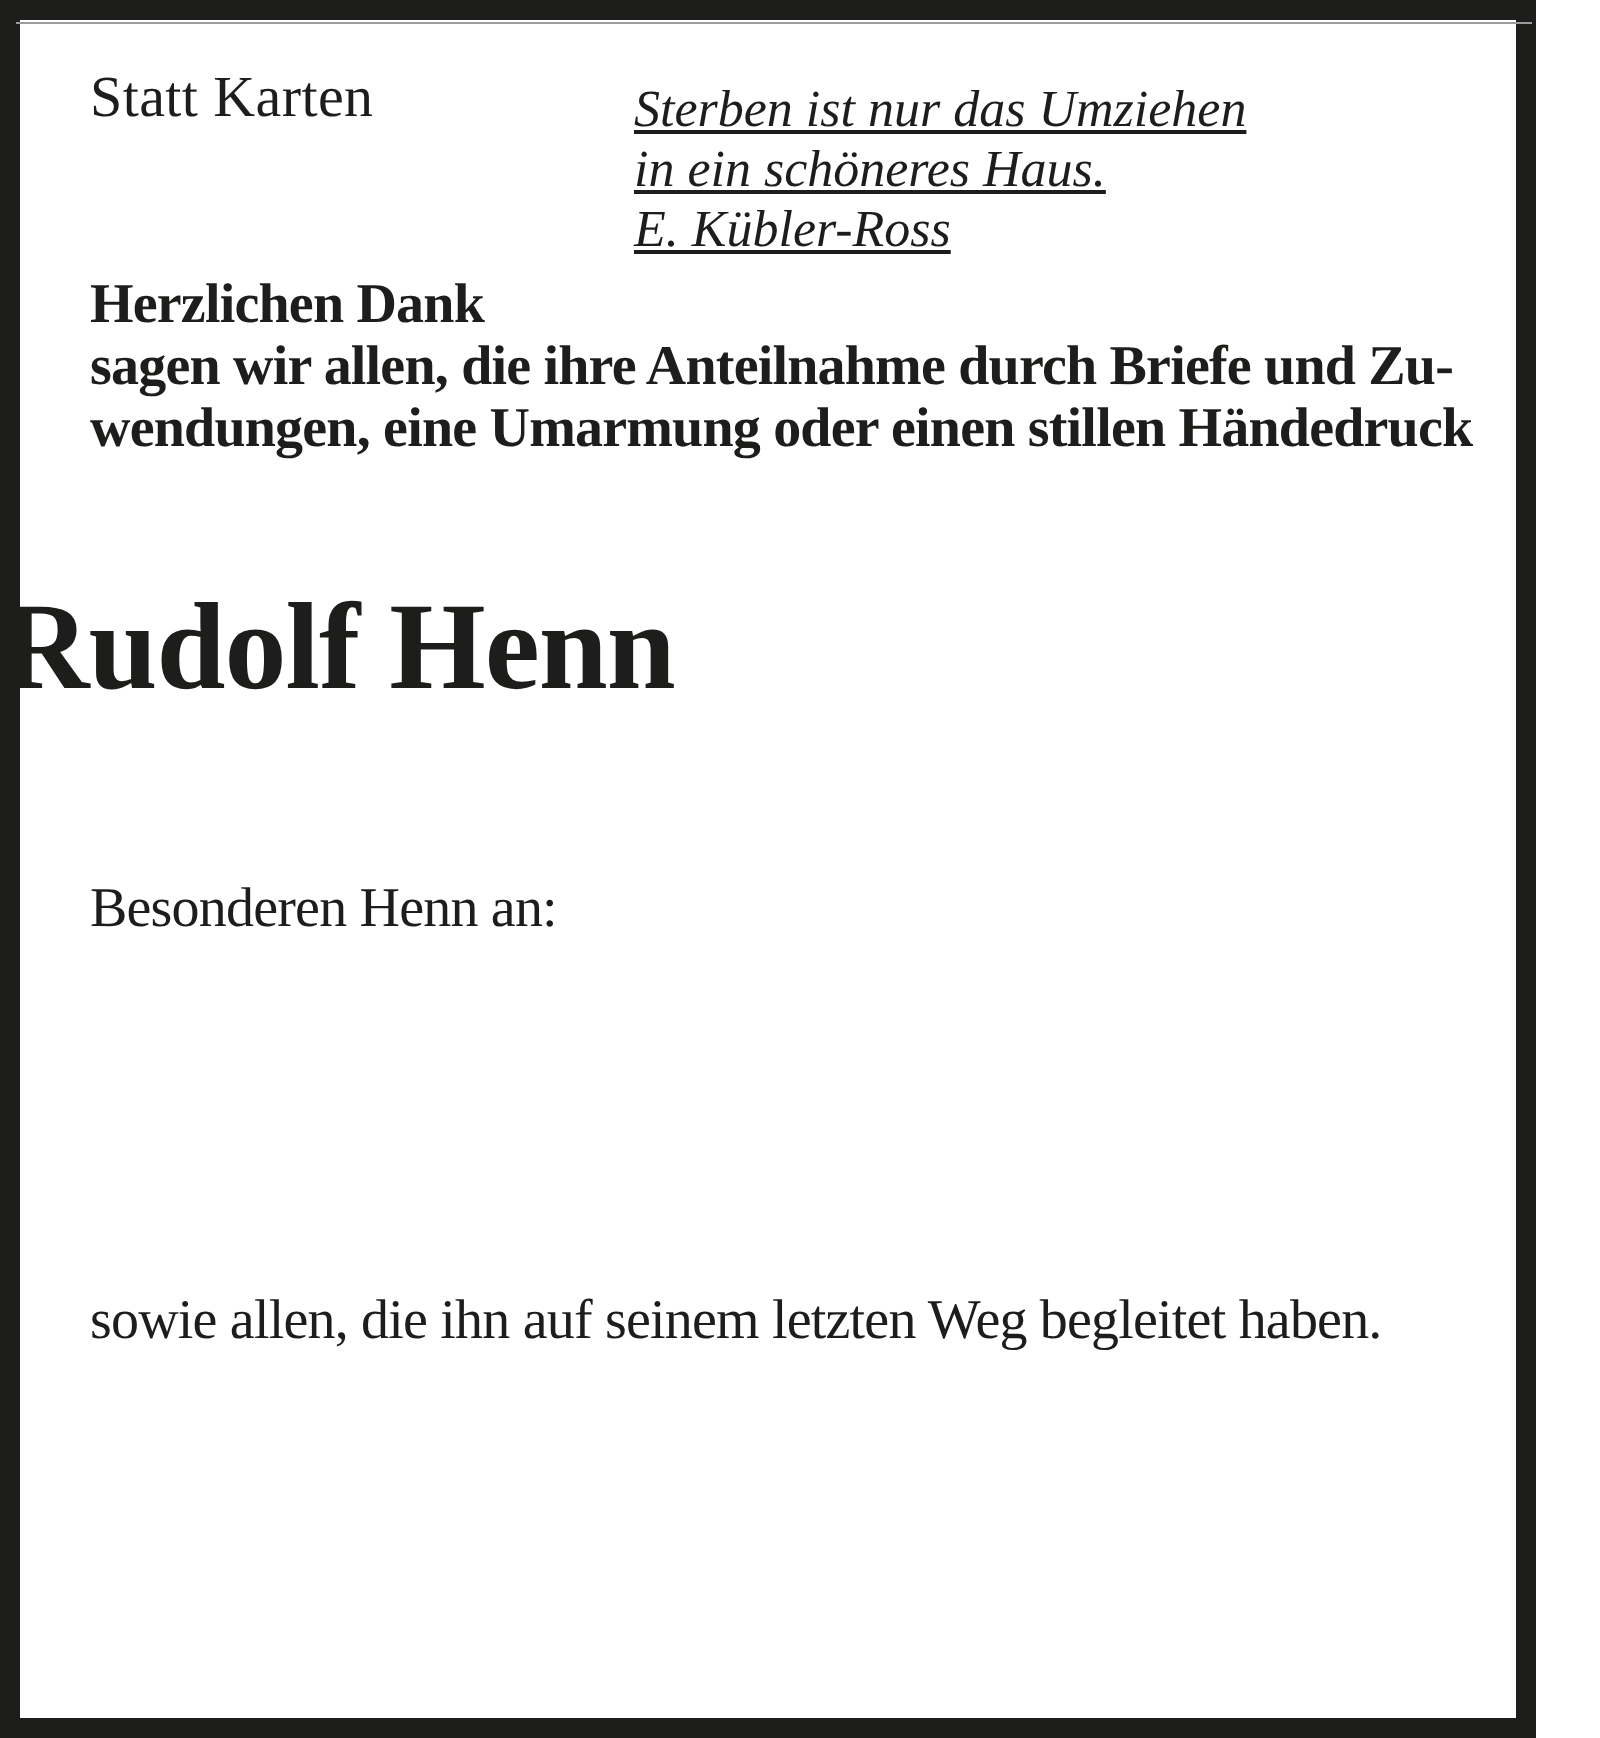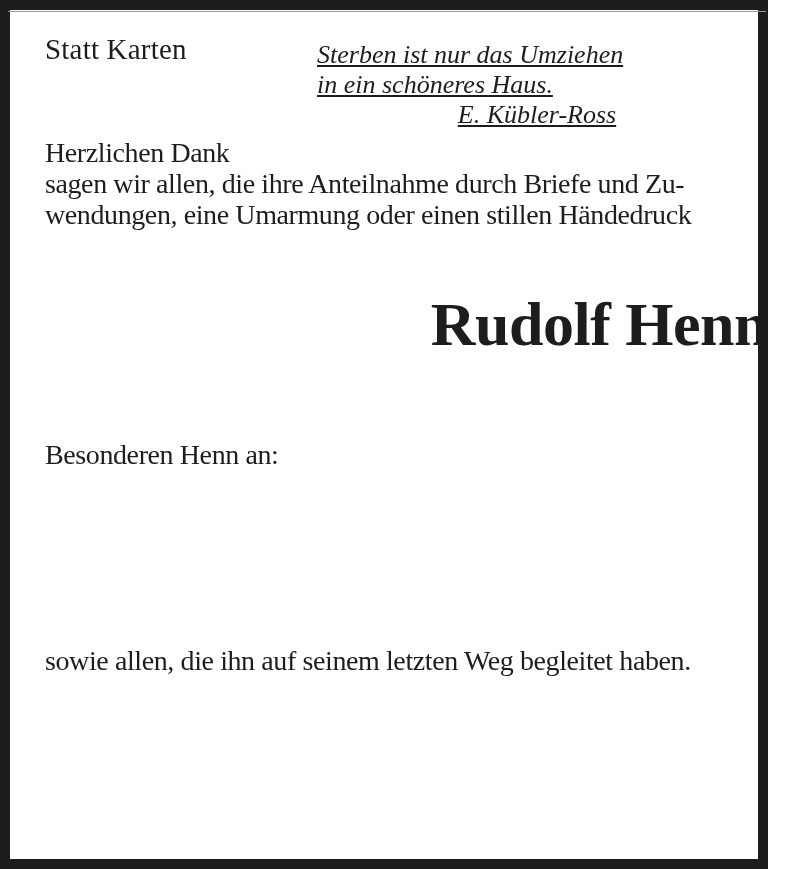--- a/index.html
+++ b/index.html
@@ -31,24 +31,24 @@
   .body-text{
     font-size:28px;line-height:31px;letter-spacing:-0.4px;
   }
   .statt{
     left:45px;top:34px;font-size:29px;line-height:31px;letter-spacing:0.2px;
   }
   .quote{
     left:317px;top:40px;width:440px;
     font-size:26px;line-height:30px;font-style:italic;letter-spacing:0px;text-decoration:underline;
   }
-  .quote .attribution{text-align:center;}
-  .intro{left:45px;top:137px;}
+  .quote .attribution{text-align:left;}
+  .intro{left:45px;top:137px;font-weight:bold;}
   .name-title{
-    left:0;right:0;top:291px;text-align:right;
+    left:0;right:0;top:291px;text-align:left;
     font-size:62px;line-height:66px;font-weight:bold;letter-spacing:-0.5px;
     white-space:nowrap;
   }
   .after-name{left:45px;top:387px;}
   .thanks-heading{left:45px;top:439px;}
   .thanks-list{left:45px;top:482px;list-style:none;}
   .closing{left:45px;top:645px;}
   .signature{left:315px;top:697px;}
   .signature .sig-name{font-weight:bold;}
   .place-date{left:45px;top:787px;}

